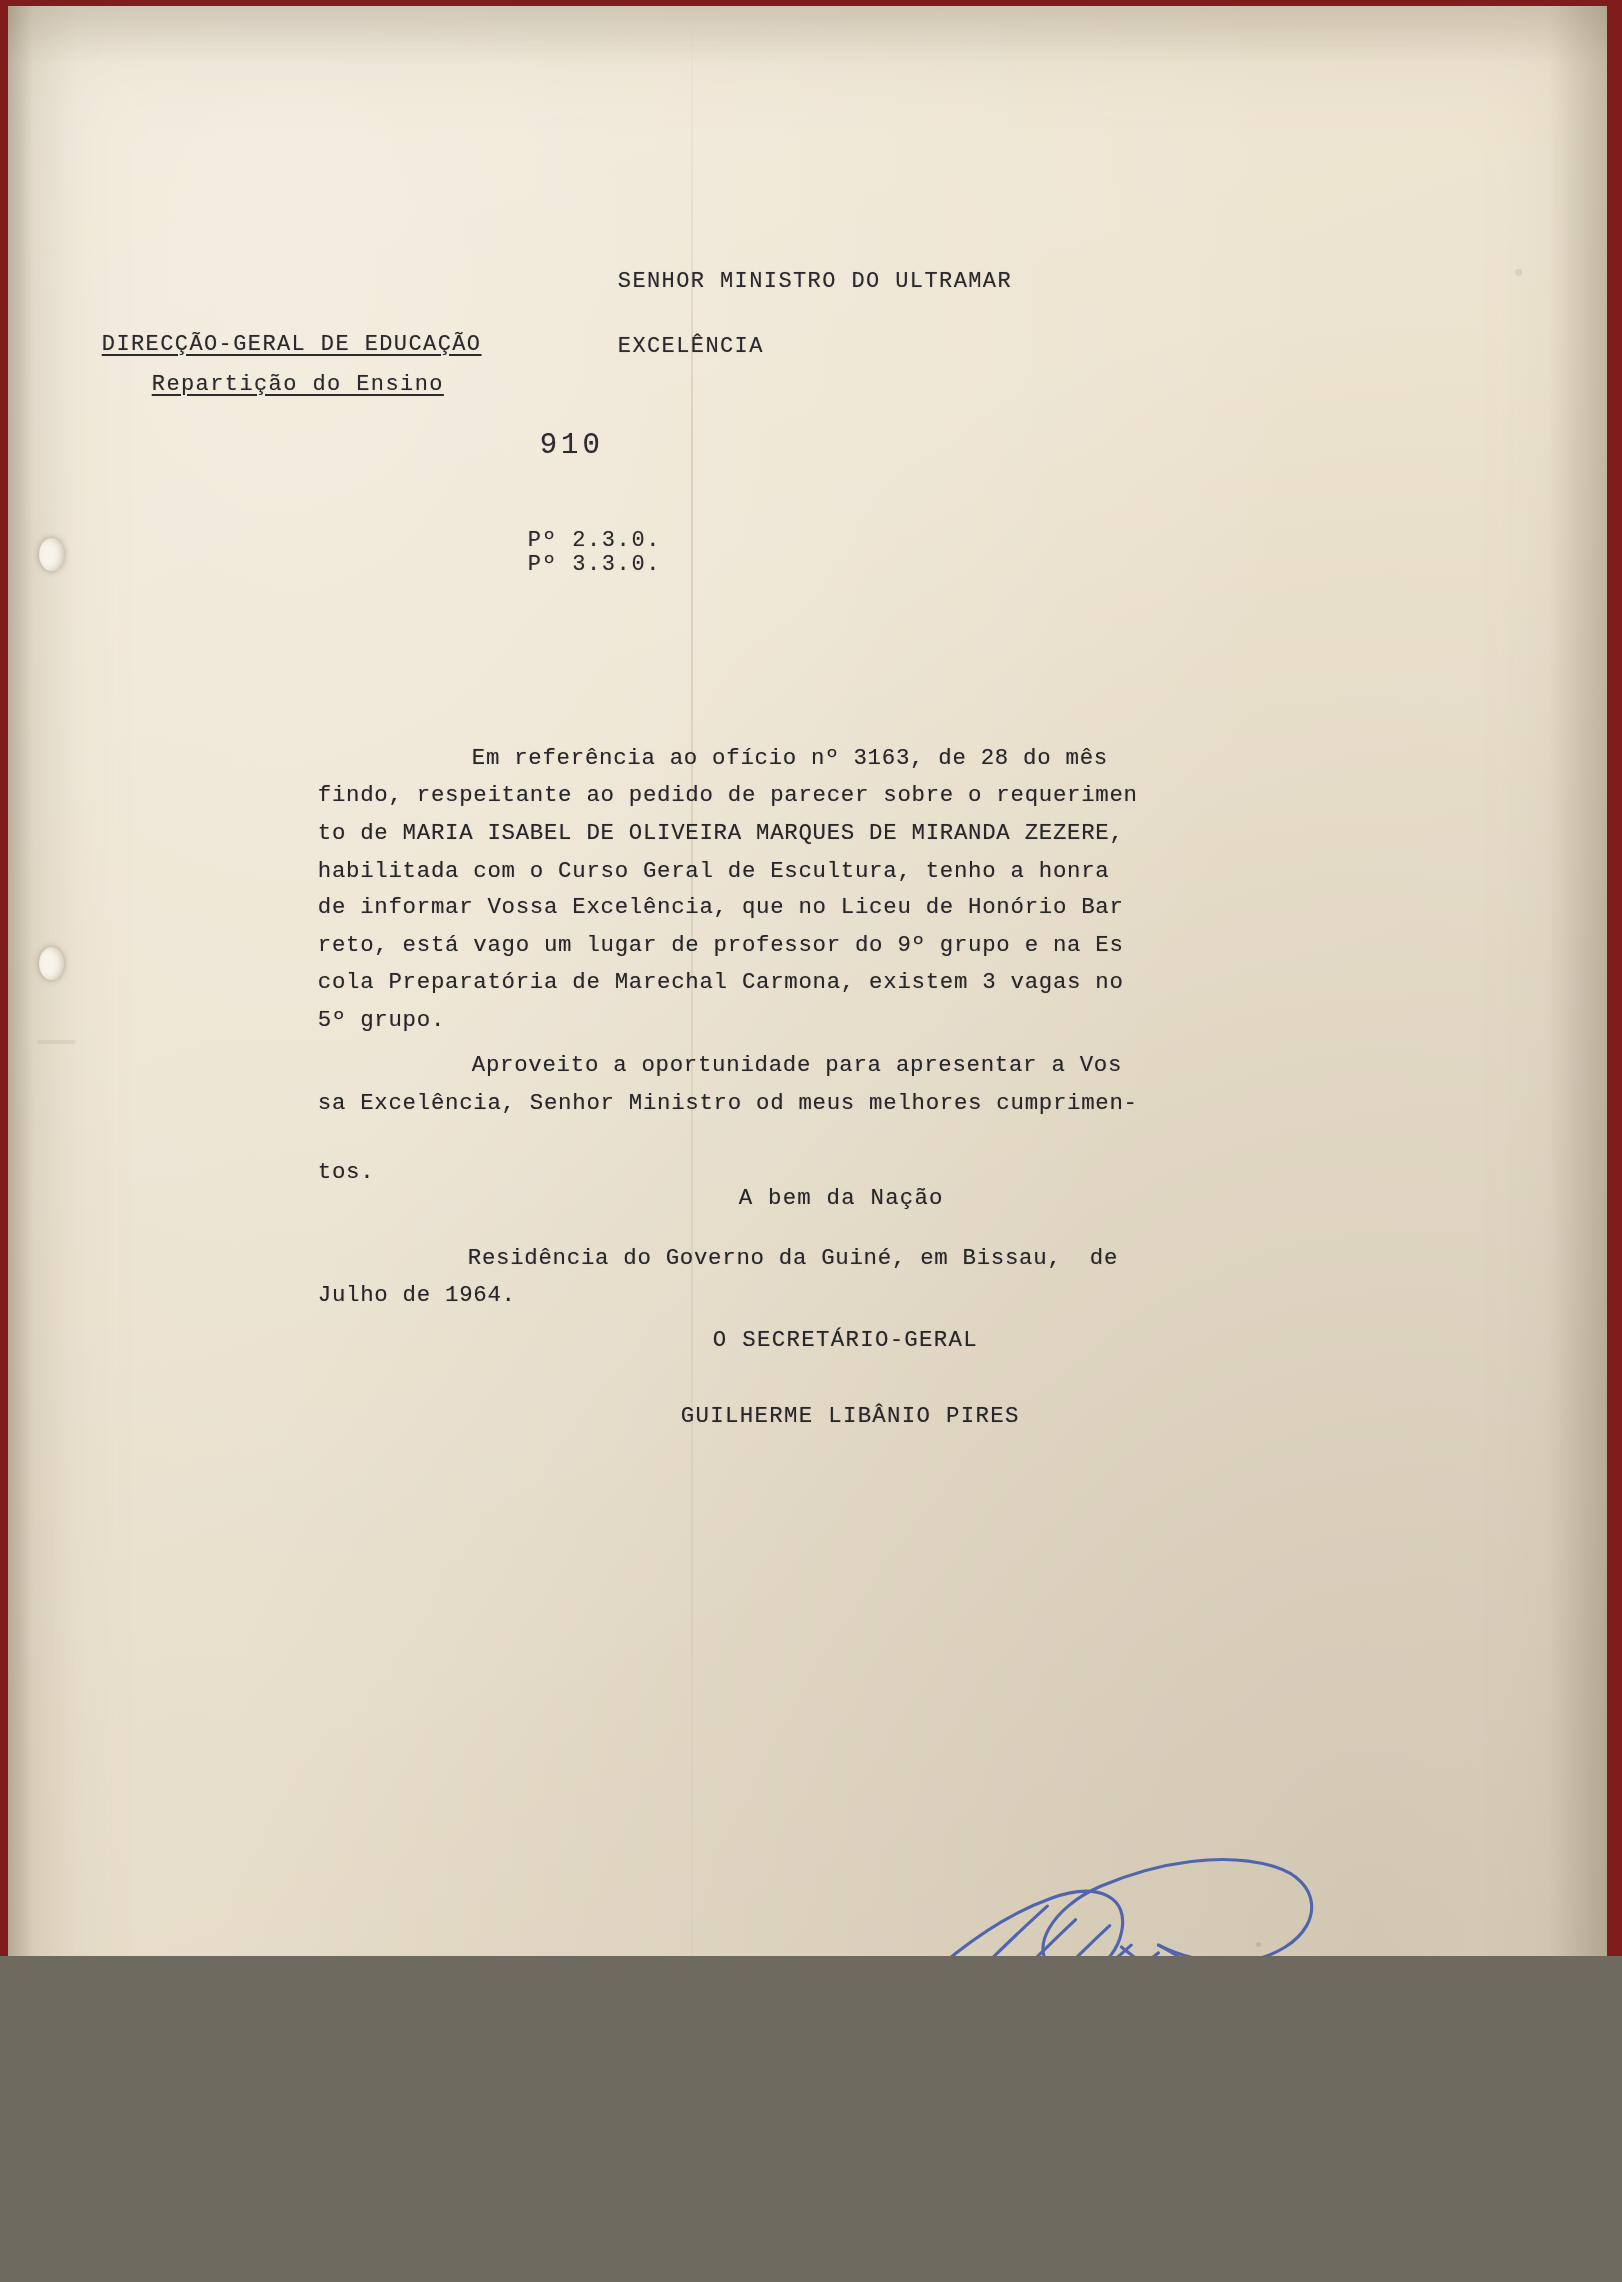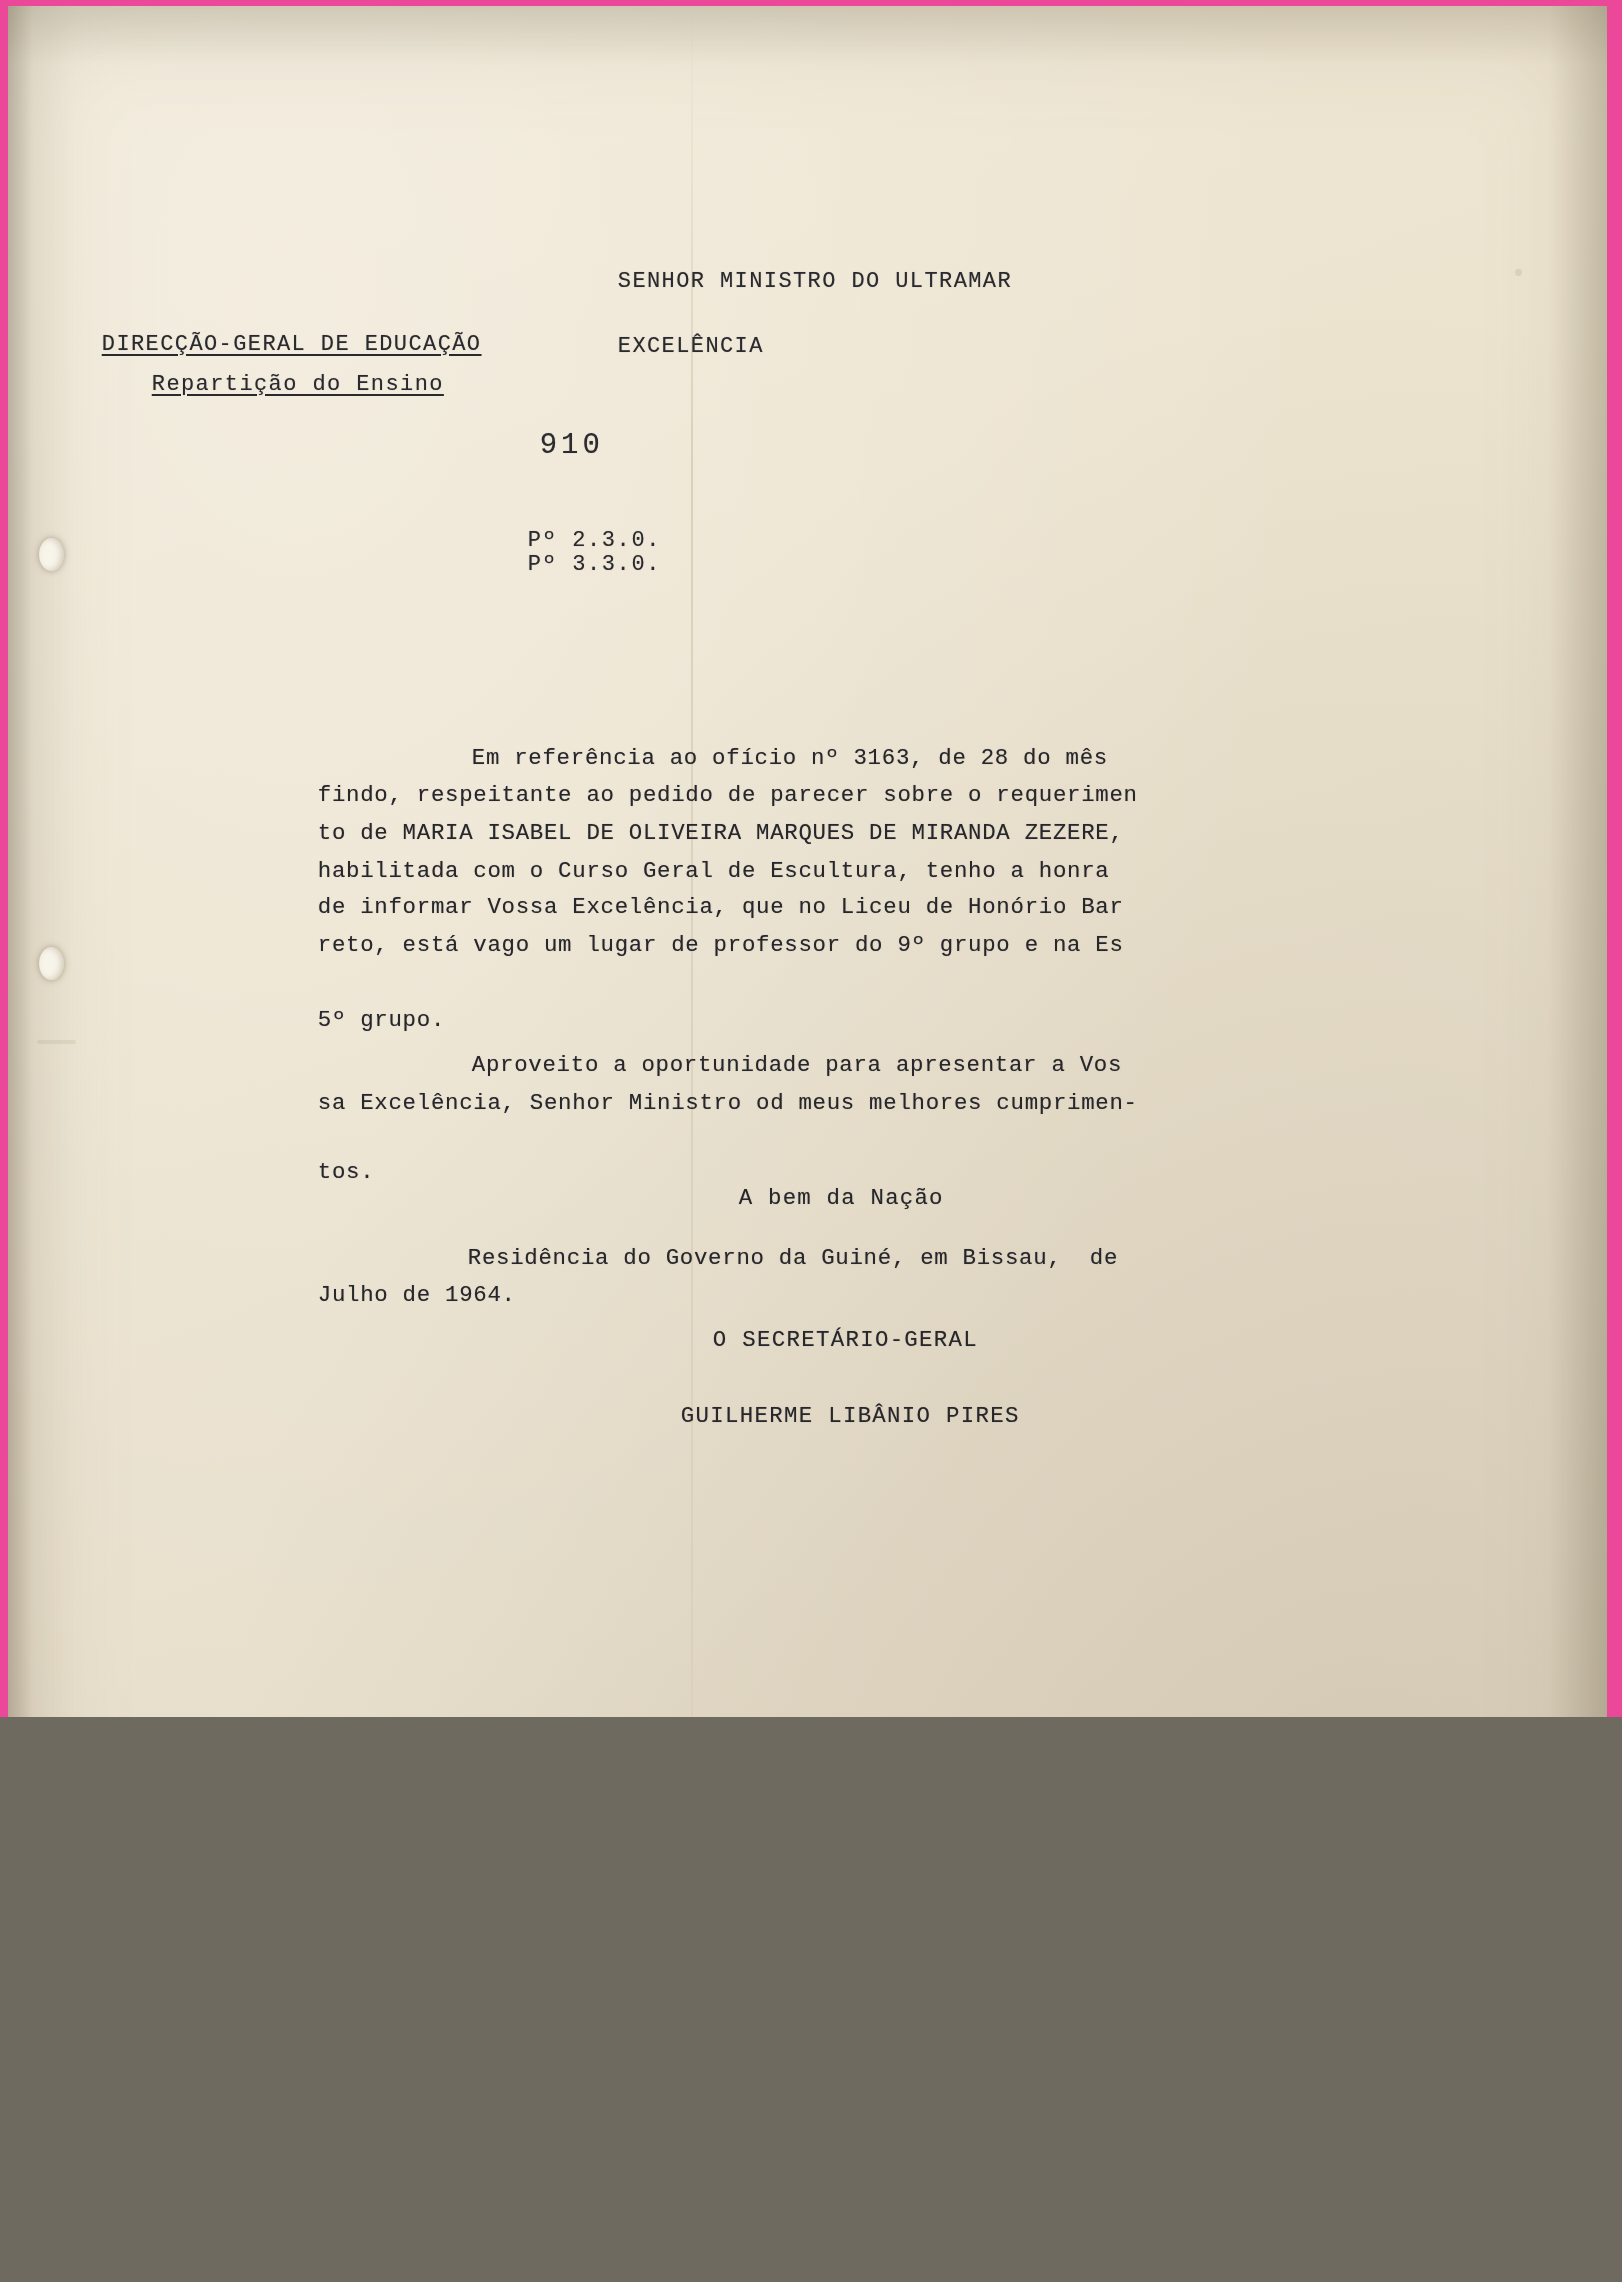--- a/index.html
+++ b/index.html
@@ -3,23 +3,23 @@
 <meta charset="utf-8">
 <style>
   html, body {
     margin: 0;
     padding: 0;
     background: #6e6a60;
   }
   .page {
     position: relative;
     width: 1623px;
-    height: 1717px;
+    height: 1956px;
     overflow: hidden;
-    background: #ec4899;
+    background: #7f1d1d;
     font-family: "Liberation Mono", "DejaVu Sans Mono", monospace;
   }
   
   .sheet {
     position: absolute;
     left: 7.8px;
     top: 5.9px;
     width: 1599px;
     height: 2268px;
     background:
@@ -125,20 +125,21 @@
 
     <div class="txt" style="left:520px; top:524px; letter-spacing:1.6px;">Pº 2.3.0.</div>
     <div class="txt" style="left:520px; top:548px; letter-spacing:1.6px;">Pº 3.3.0.</div>
 
     <div class="txt body-line" style="left:464px; top:741px;">Em referência ao ofício nº 3163, de 28 do mês</div>
     <div class="txt body-line" style="left:310px; top:778px;">findo, respeitante ao pedido de parecer sobre o requerimen</div>
     <div class="txt body-line" style="left:310px; top:816px;">to de MARIA ISABEL DE OLIVEIRA MARQUES DE MIRANDA ZEZERE,</div>
     <div class="txt body-line" style="left:310px; top:854px;">habilitada com o Curso Geral de Escultura, tenho a honra</div>
     <div class="txt body-line" style="left:310px; top:890px;">de informar Vossa Excelência, que no Liceu de Honório Bar</div>
     <div class="txt body-line" style="left:310px; top:928px;">reto, está vago um lugar de professor do 9º grupo e na Es</div>
+    <div class="txt body-line" style="left:310px; top:965px;">cola Preparatória de Marechal Carmona, existem 3 vagas no</div>
     <div class="txt body-line" style="left:310px; top:1003px;">5º grupo.</div>
 
     <div class="txt body-line" style="left:464px; top:1048px;">Aproveito a oportunidade para apresentar a Vos</div>
     <div class="txt body-line" style="left:310px; top:1086px;">sa Excelência, Senhor Ministro od meus melhores cumprimen-</div>
     <div class="txt body-line" style="left:310px; top:1123px;margin-top:32px;">tos.</div>
 
     <div class="txt body-line" style="left:731px; top:1181px; letter-spacing:1.2px;">A bem da Nação</div>
 
     <div class="txt body-line" style="left:460px; top:1241px;">Residência do Governo da Guiné, em Bissau,  de</div>
     <div class="txt body-line" style="left:310px; top:1278px;">Julho de 1964.</div>

